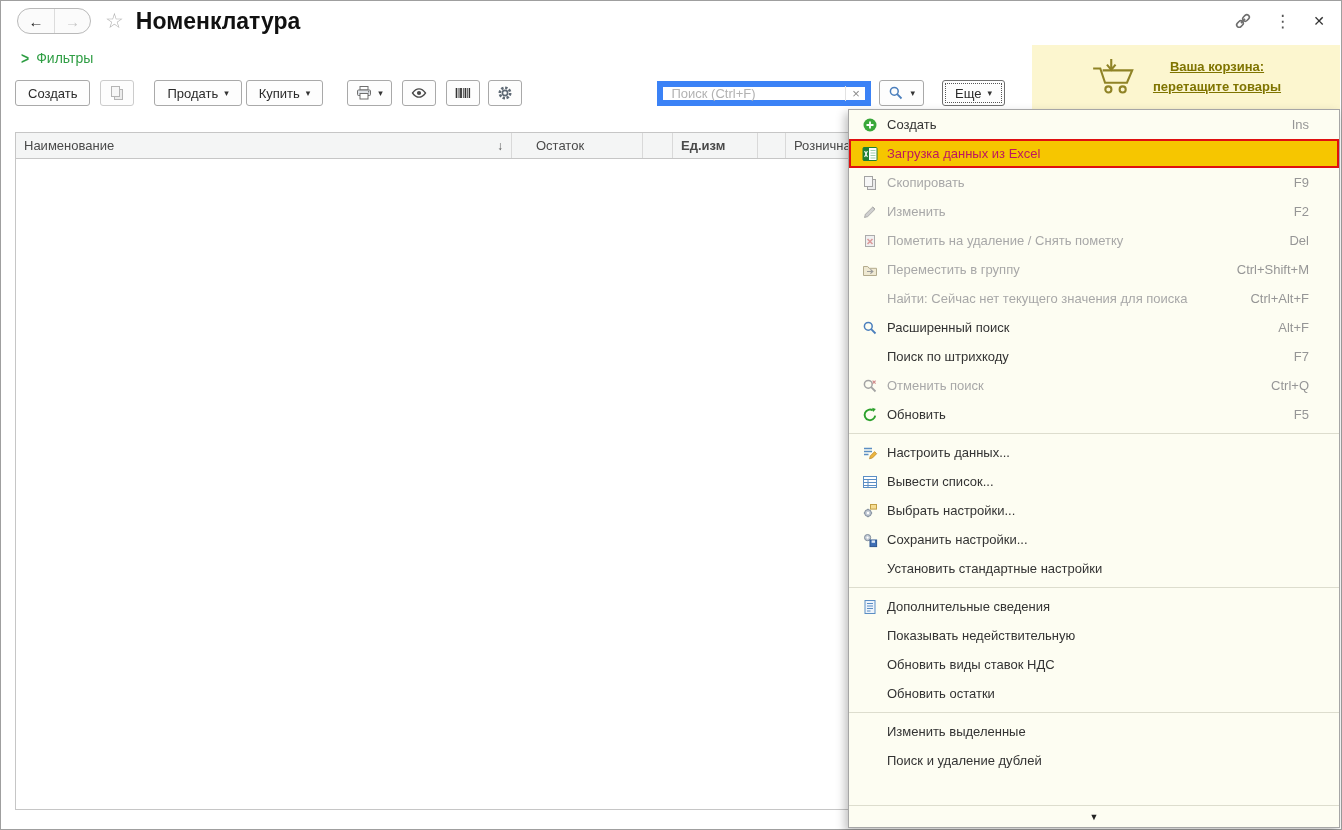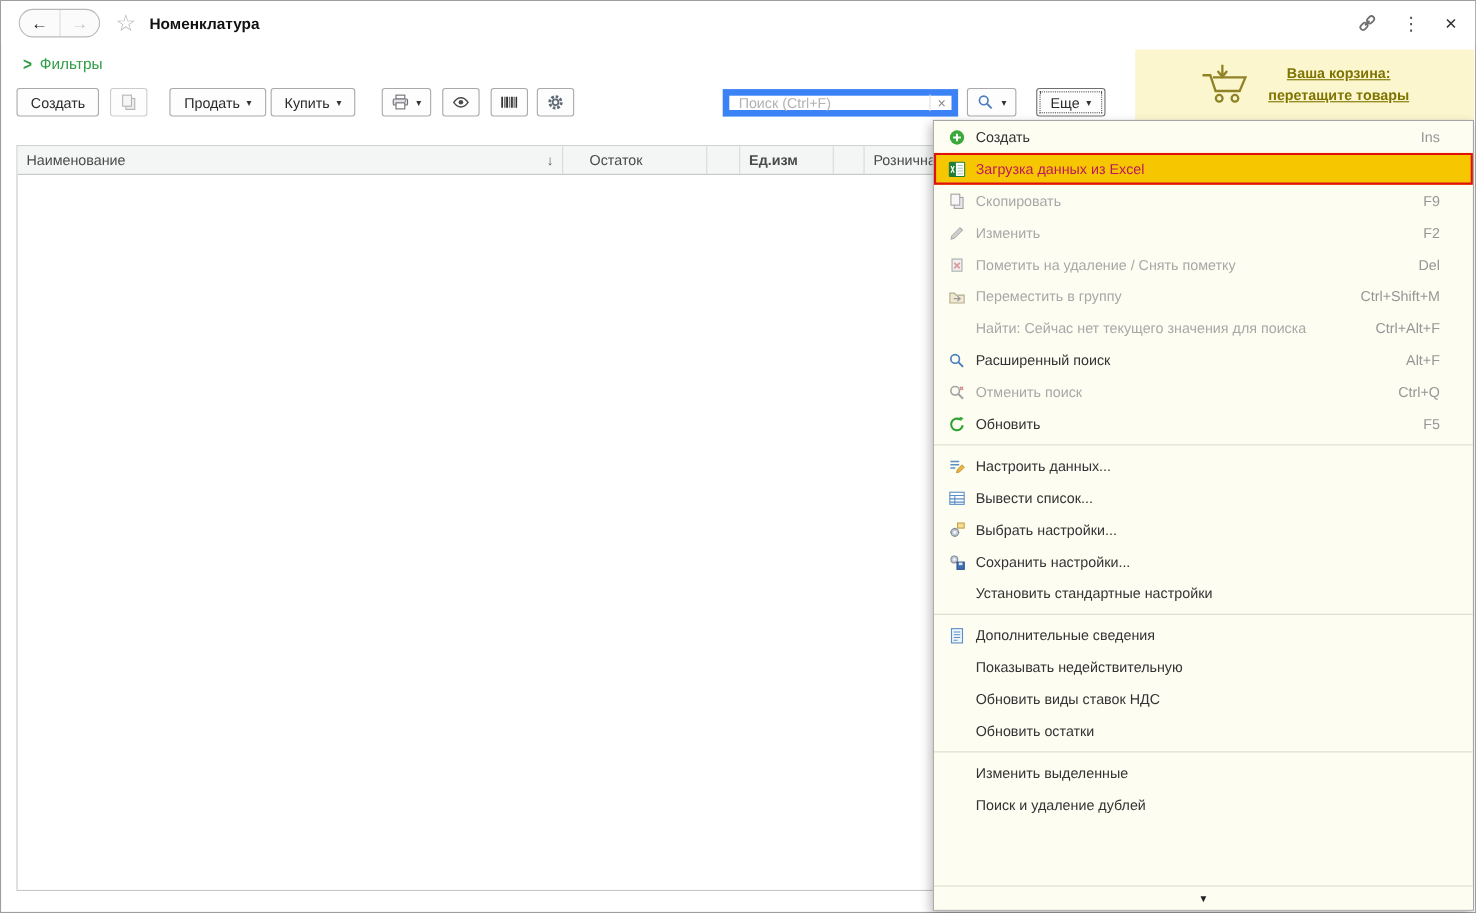--- a/index.html
+++ b/index.html
@@ -7,21 +7,21 @@
   body{font-family:"Liberation Sans",sans-serif;font-size:13px;color:#333;background:#fff;position:relative}
   .app{position:absolute;inset:0;border:1px solid #9f9f9f;background:#fff}
 
   
   .topbar{position:absolute;top:0;left:0;right:0;height:40px;display:flex;align-items:center;padding:0 16px;background:#fff}
   .nav-group{display:flex;border:1px solid #b9b9b9;border-radius:14px;overflow:hidden;height:26px;background:#fbfbfb}
   .nav-btn{width:36px;display:flex;align-items:center;justify-content:center;font-size:15px;cursor:pointer}
   .nav-btn.back{color:#222;font-weight:bold}
   .nav-btn.fwd{color:#c6c6c6;border-left:1px solid #dcdcdc}
   .star{color:#b5b5b5;font-size:21px;margin-left:14px;cursor:pointer}
-  .title{font-size:14px;font-weight:bold;color:#111;margin-left:12px}
+  .title{font-size:23px;font-weight:bold;color:#111;margin-left:12px}
   .topbar-right{margin-left:auto;display:flex;align-items:center;gap:22px}
   .dots{font-size:17px;color:#555;cursor:pointer}
   .close{font-size:14px;color:#333;cursor:pointer}
   .linkicon svg{width:18px;height:18px;display:block;cursor:pointer}
 
   
   .row2{position:absolute;top:40px;left:0;height:34px;display:flex;align-items:center;padding-left:20px}
   .filters{display:flex;align-items:center;gap:7px;cursor:pointer;font-size:14px}
   .filters .chev{font-weight:bold;transform:scaleY(1.15)}
 
@@ -294,20 +294,25 @@
         <div class="menu-item">
           <span class="mi-icon">
             <svg viewBox="0 0 16 16">
               <circle cx="6.3" cy="6.3" r="3.9" fill="none" stroke="#4a7ebc" stroke-width="1.5"></circle>
               <path d="M9.2 9.2l4.3 4.3" stroke="#4a7ebc" stroke-width="1.8"></path>
             </svg>
           </span>
           <span class="mi-label">Расширенный поиск</span>
           <span class="mi-shortcut">Alt+F</span>
         </div>
+        <div class="menu-item">
+          <span class="mi-icon"></span>
+          <span class="mi-label">Поиск по штрихкоду</span>
+          <span class="mi-shortcut">F7</span>
+        </div>
         <div class="menu-item disabled">
           <span class="mi-icon">
             <svg viewBox="0 0 16 16">
               <circle cx="6.3" cy="6.3" r="3.9" fill="none" stroke="#a3a3a3" stroke-width="1.5"></circle>
               <path d="M9.2 9.2l4.3 4.3" stroke="#a3a3a3" stroke-width="1.8"></path>
               <path d="M10.6 2.6l3 3M13.6 2.6l-3 3" stroke="#d28c8c" stroke-width="1.2"></path>
             </svg>
           </span>
           <span class="mi-label">Отменить поиск</span>
           <span class="mi-shortcut">Ctrl+Q</span>

